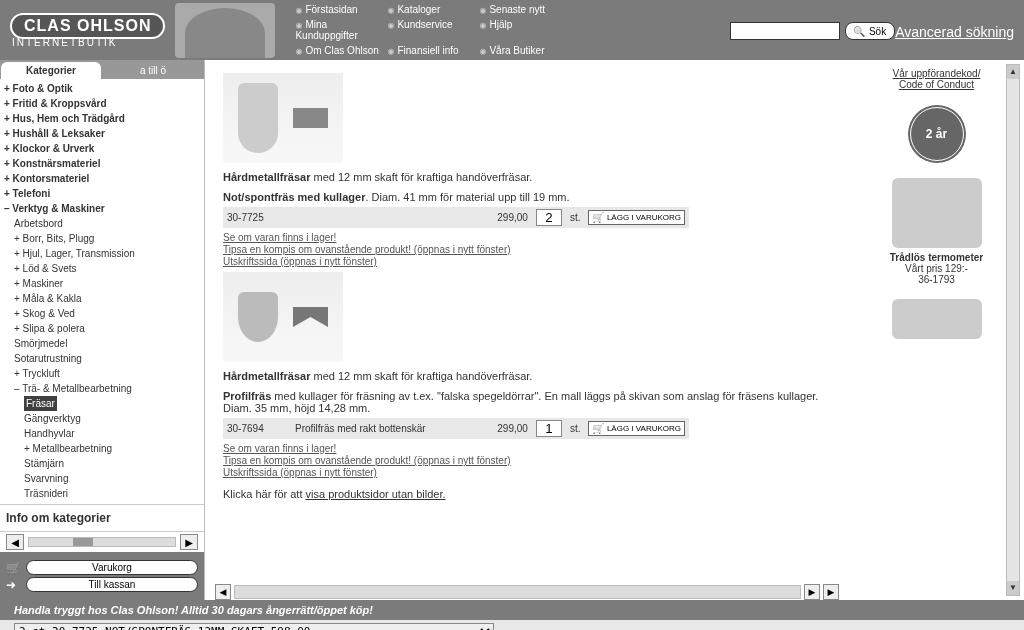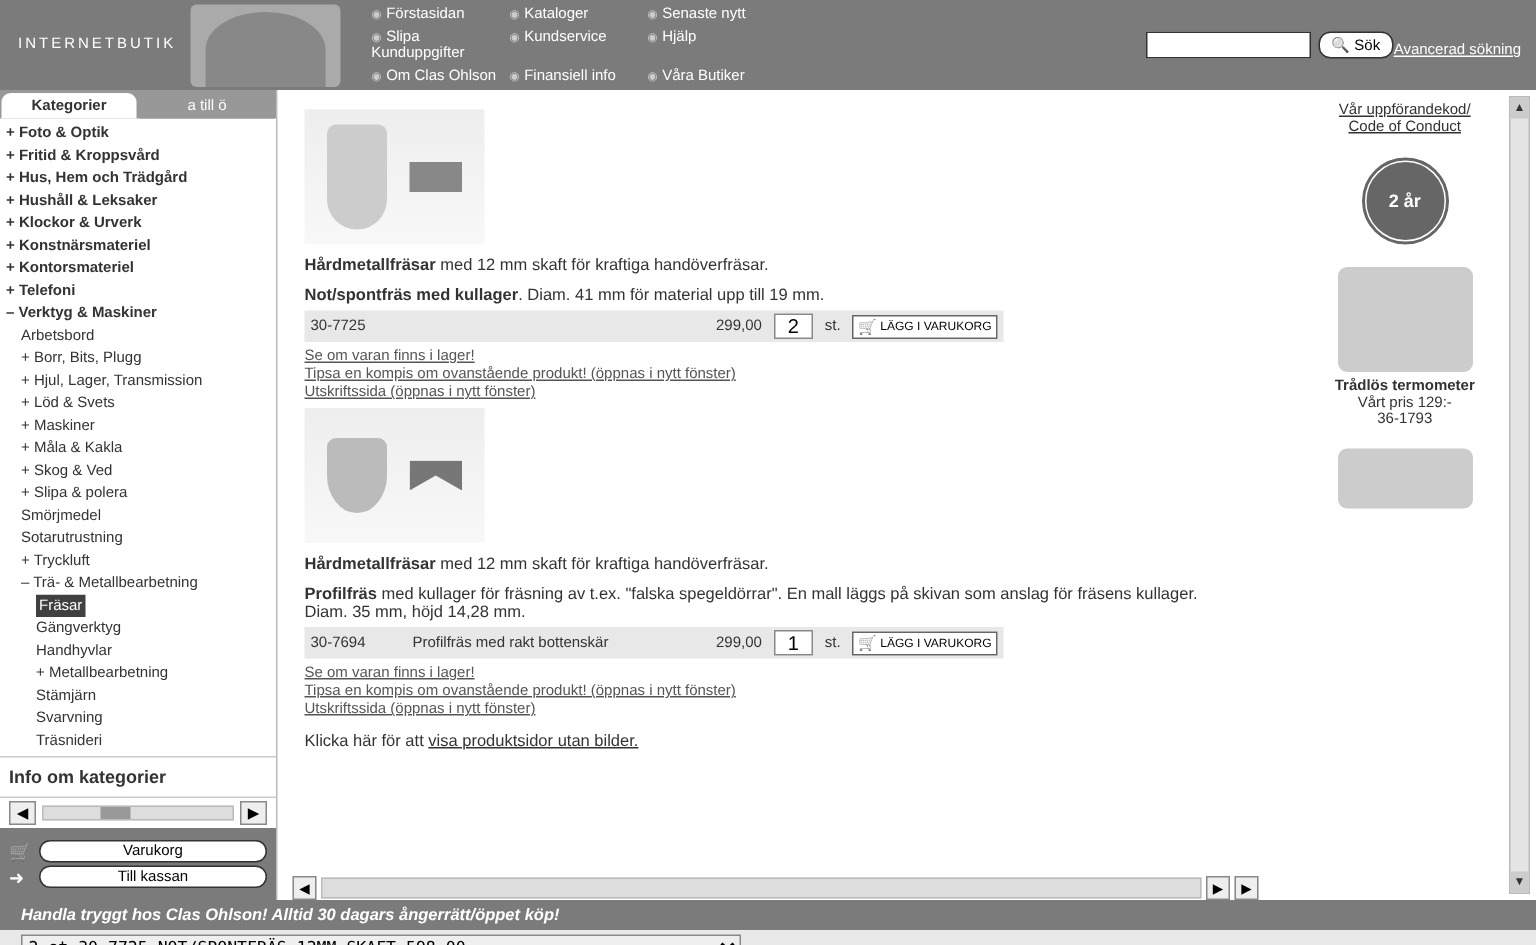--- a/index.html
+++ b/index.html
@@ -10,23 +10,23 @@
 .logo-wrap { display: flex; flex-direction: column; }
 .family { width: 100px; height: 55px; background: #aaa; margin-left: 10px; border-radius: 4px; position: relative; }
 .family::after { content: ""; position: absolute; top: 5px; left: 10px; right: 10px; bottom: 0; background: #888; border-radius: 50% 50% 0 0; }
 .topnav { display: flex; flex-wrap: wrap; margin-left: 20px; width: 280px; }
 .topnav a { color: #fff; font-size: 10px; text-decoration: none; width: 92px; padding: 2px 0; }
 .topnav a::before { content: "◉"; font-size: 8px; margin-right: 3px; color: #ccc; }
 .search-area { margin-left: auto; display: flex; flex-direction: row; align-items: flex-end; }
 .search-row { display: flex; gap: 5px; }
 .search-input { width: 110px; height: 18px; border: 1px solid #333; font-size: 10px; padding: 0 3px; }
 .sok-btn { background: #fff; border: 1px solid #333; border-radius: 8px; padding: 0 8px; font-size: 10px; cursor: pointer; }
-.adv-search { color: #fff; font-size: 10px; text-decoration: underline; margin-top: 4px; cursor: pointer; }
+.adv-search { color: #fff; font-size: 14px; text-decoration: underline; margin-top: 4px; cursor: pointer; }
 .main { display: flex; height: 540px; }
-.left-col { width: 185px; background: #fff; border-right: 1px solid #bbb; display: flex; flex-direction: column; }
+.left-col { width: 205px; background: #fff; border-right: 1px solid #bbb; display: flex; flex-direction: column; }
 .tabs { display: flex; background: #8a9aa8; }
 .tab { flex: 1; background: #8a9aa8; color: #fff; font-size: 10px; padding: 3px 0; text-align: center; cursor: pointer; border-radius: 6px 6px 0 0; margin: 2px 1px 0 1px; }
 .tab.active { background: #fff; color: #333; font-weight: bold; }
 .cat-list { flex: 1; overflow-y: auto; padding: 2px 4px; font-size: 10px; line-height: 1.5; position: relative; }
 .cat-list .item { white-space: nowrap; overflow: hidden; cursor: pointer; }
 .cat-list .bold { font-weight: bold; }
 .cat-list .l1 { padding-left: 10px; }
 .cat-list .l2 { padding-left: 20px; }
 .cat-list .selected { background: #be185d; color: #fff; display: inline-block; padding: 0 2px; }
 .info-kat { font-weight: bold; font-size: 12px; padding: 6px; border-top: 1px solid #ccc; }
@@ -69,28 +69,29 @@
 .rscroll .dn { position: absolute; bottom: 0; width: 100%; }
 .footer1 { background: #6d7d8a; color: #fff; padding: 4px 14px; font-size: 11px; font-weight: bold; font-style: italic; }
 .footer2 { background: #e8e8e8; padding: 3px 14px; display: flex; align-items: center; gap: 6px; }
 .footer2 select { flex: 0 0 480px; font-family: monospace; font-size: 11px; border: 1px solid #888; }
 </style>
 </head>
 <body>
 
 <div class="header">
   <div class="logo-wrap">
+    <div class="logo">CLAS OHLSON</div>
     <div class="logo-sub">INTERNETBUTIK</div>
   </div>
   <div class="family"></div>
   <div class="topnav">
     <a>Förstasidan</a>
     <a>Kataloger</a>
     <a>Senaste nytt</a>
-    <a>Slipa Kunduppgifter</a>
+    <a>Mina Kunduppgifter</a>
     <a>Kundservice</a>
     <a>Hjälp</a>
     <a>Om Clas Ohlson</a>
     <a>Finansiell info</a>
     <a>Våra Butiker</a>
   </div>
   <div class="search-area">
     <div class="search-row">
       <input class="search-input" placeholder="" style="">
       <button class="sok-btn">🔍 <span>Sök</span></button>

